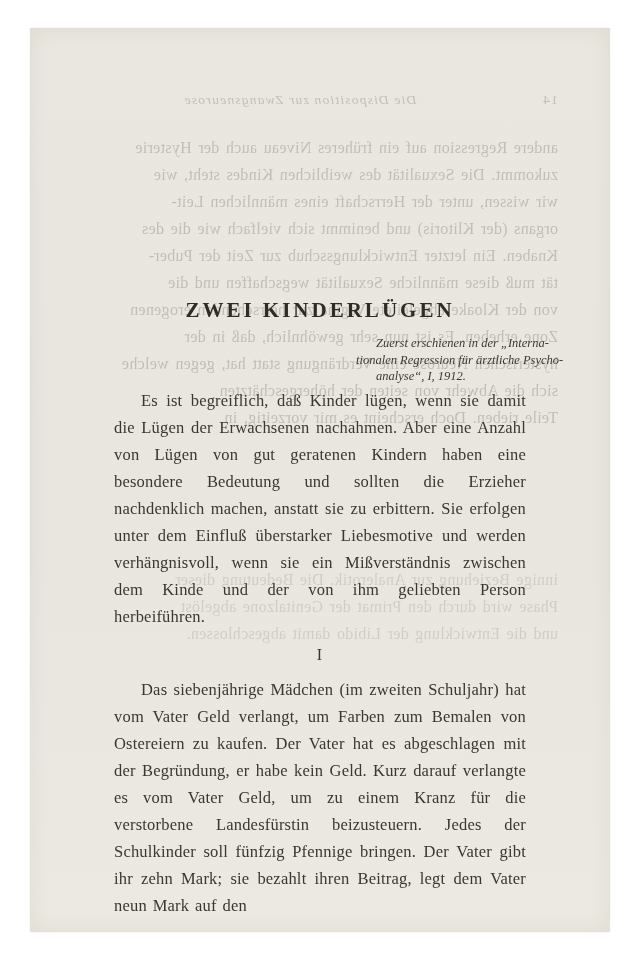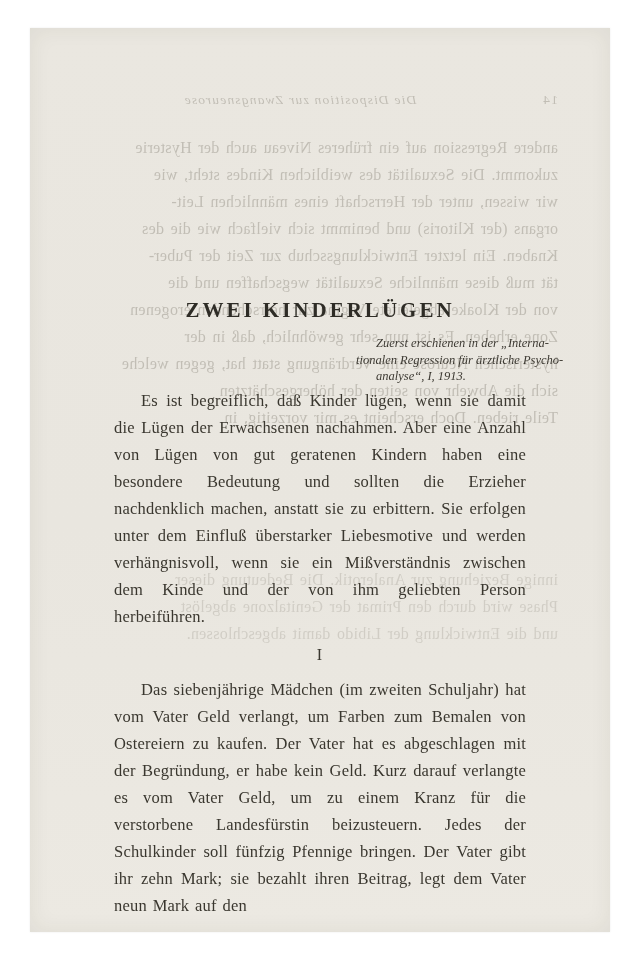--- a/index.html
+++ b/index.html
@@ -135,21 +135,21 @@
       <div class="ghost-line">Phase wird durch den Primat der Genitalzone abgelöst</div>
       <div class="ghost-line">und die Entwicklung der Libido damit abgeschlossen.</div>
     </div>
 
     <div class="content">
       <h1 class="title">ZWEI KINDERLÜGEN</h1>
 
       <div class="citation">
         <div class="cit-line">Zuerst erschienen in der „Interna-</div>
         <div class="cit-line">tionalen Regression für ärztliche Psycho-</div>
-        <div class="cit-line">analyse“, I, 1913.</div>
+        <div class="cit-line">analyse“, I, 1912.</div>
       </div>
 
       <p class="body-par par-1">Es ist begreiflich, daß Kinder lügen, wenn sie damit die Lügen der Erwachsenen nachahmen. Aber eine Anzahl von Lügen von gut geratenen Kindern haben eine besondere Bedeutung und sollten die Erzieher nachdenklich machen, anstatt sie zu erbittern. Sie erfolgen unter dem Einfluß überstarker Liebesmotive und werden verhängnisvoll, wenn sie ein Mißverständnis zwischen dem Kinde und der von ihm geliebten Person herbeiführen.</p>
 
       <div class="section-num">I</div>
 
       <p class="body-par">Das siebenjährige Mädchen (im zweiten Schuljahr) hat vom Vater Geld verlangt, um Farben zum Bemalen von Ostereiern zu kaufen. Der Vater hat es abgeschlagen mit der Begründung, er habe kein Geld. Kurz darauf verlangte es vom Vater Geld, um zu einem Kranz für die verstorbene Landesfürstin beizusteuern. Jedes der Schulkinder soll fünfzig Pfennige bringen. Der Vater gibt ihr zehn Mark; sie bezahlt ihren Beitrag, legt dem Vater neun Mark auf den</p>
     </div>
 
   </div>

